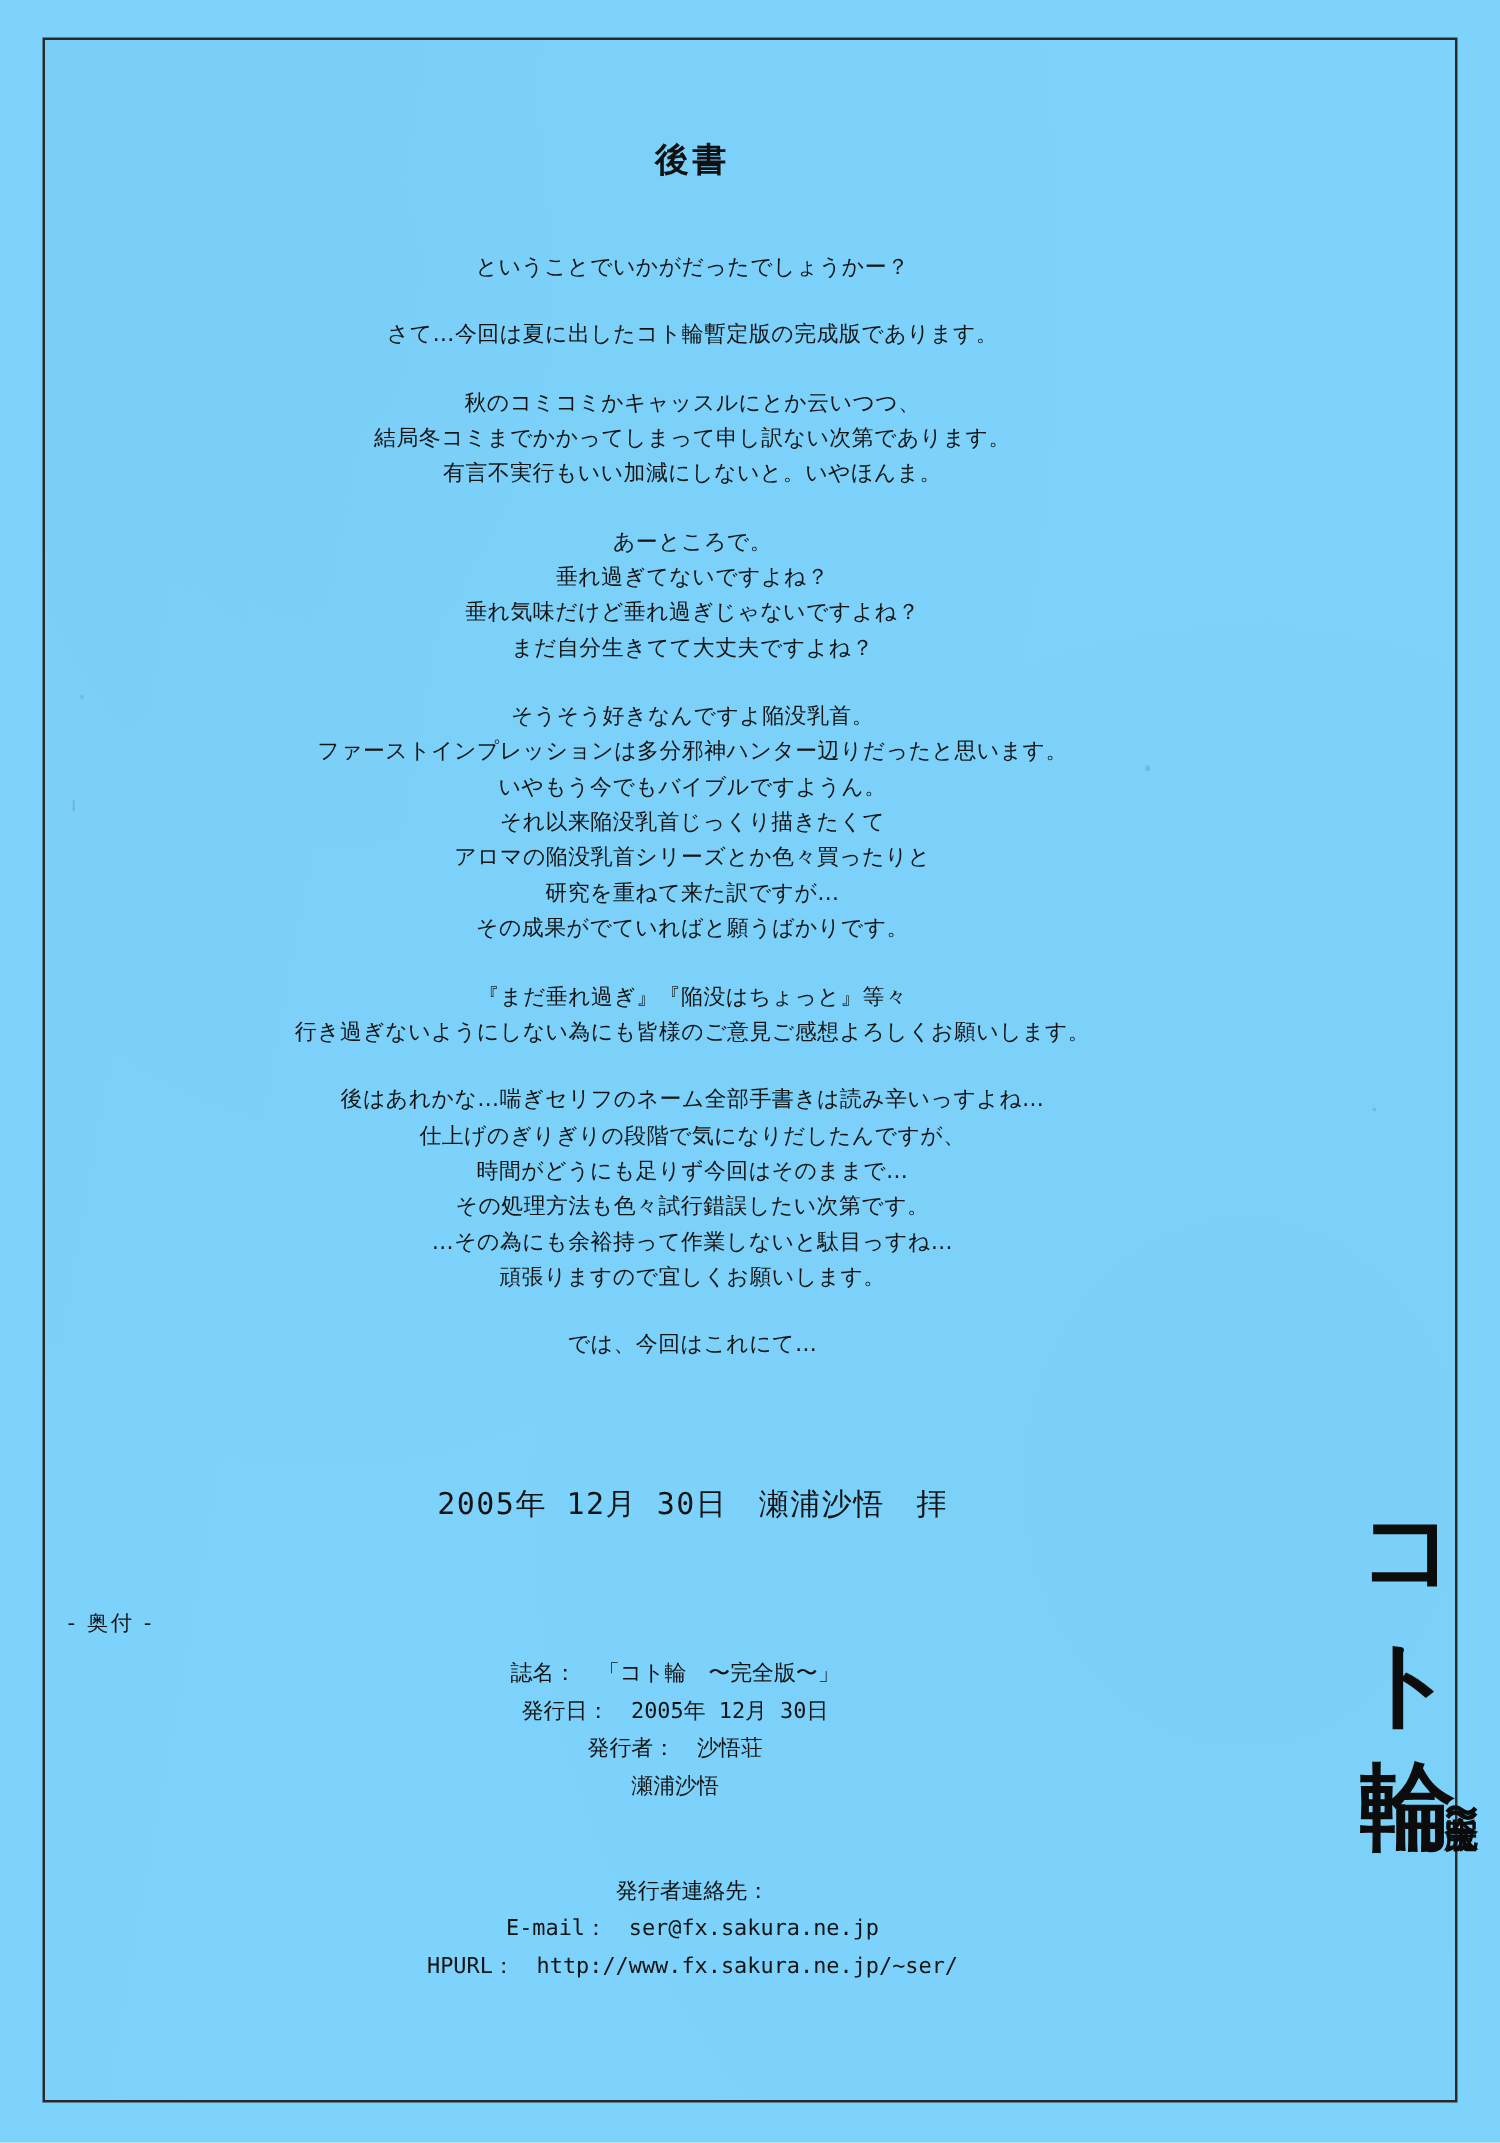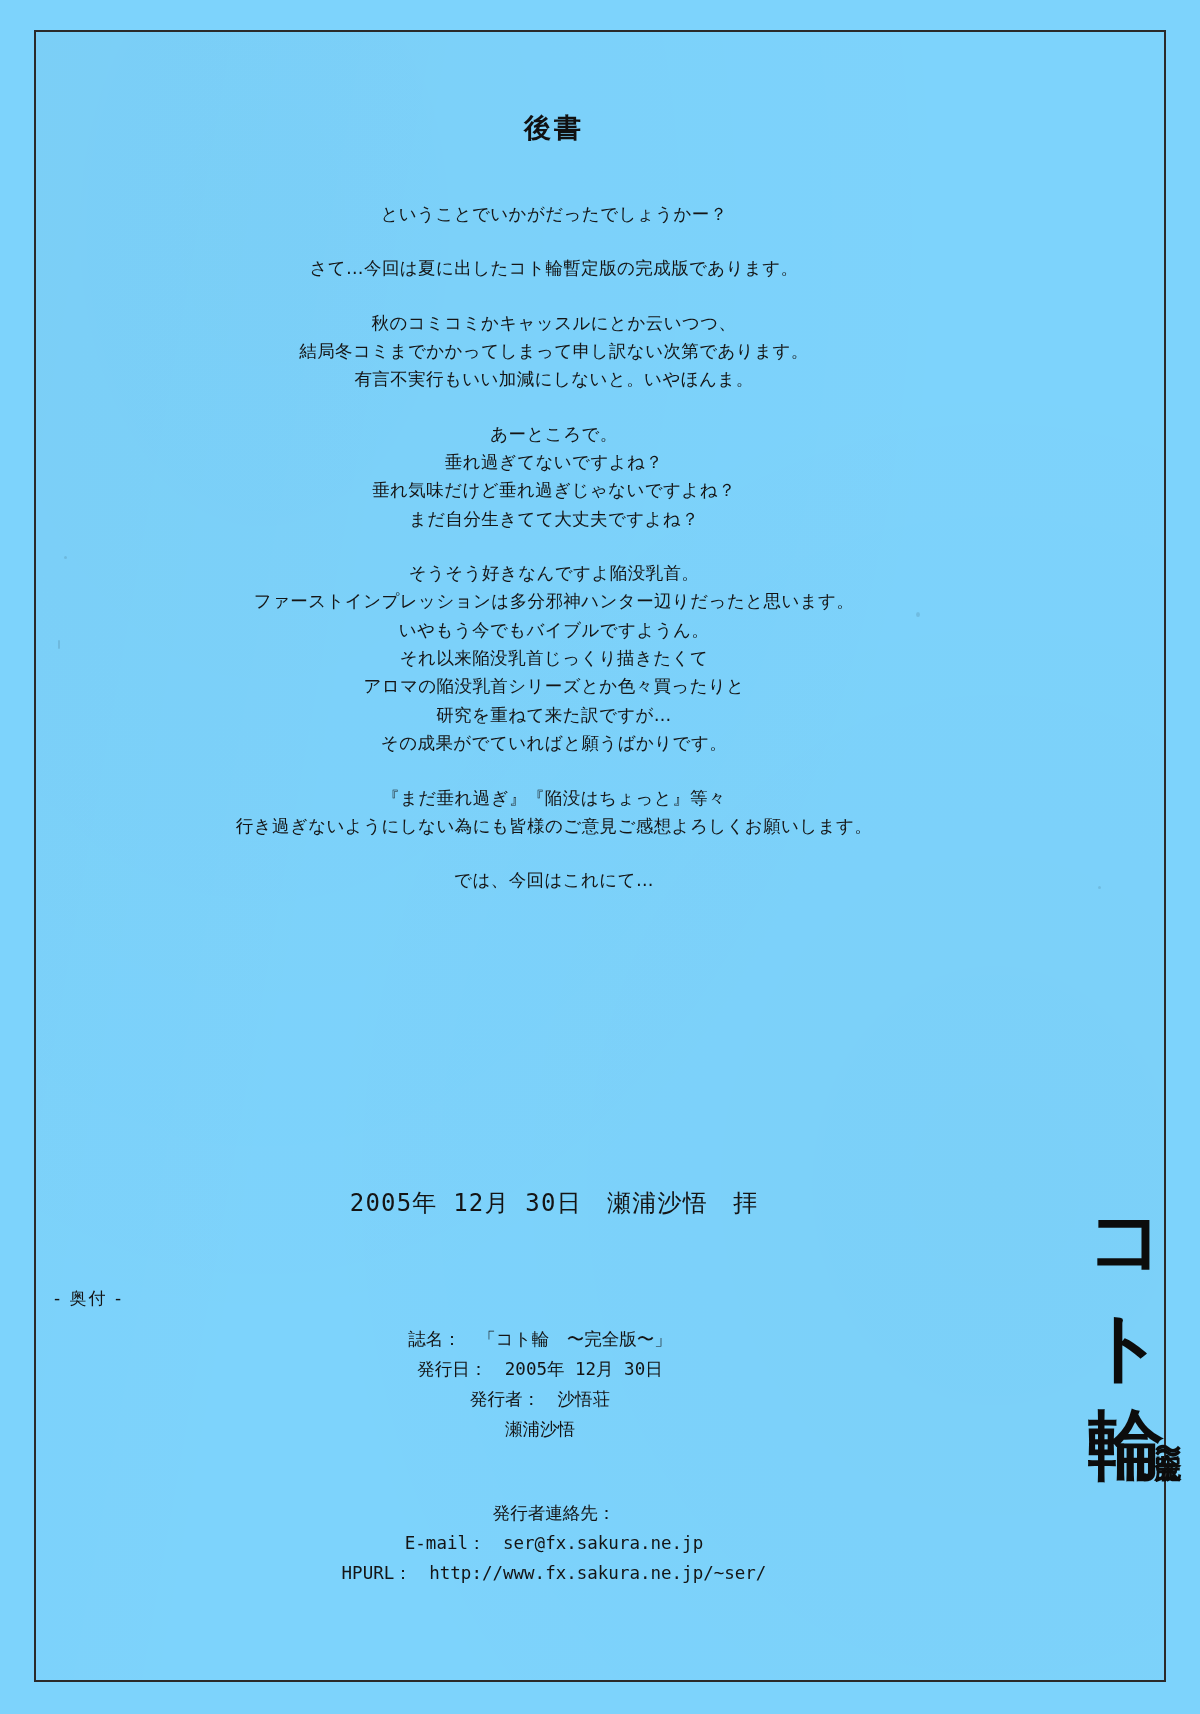--- a/index.html
+++ b/index.html
@@ -175,21 +175,26 @@
 有言不実行もいい加減にしないと。いやほんま。</div><div class="para">あーところで。
 垂れ過ぎてないですよね？
 垂れ気味だけど垂れ過ぎじゃないですよね？
 まだ自分生きてて大丈夫ですよね？</div><div class="para">そうそう好きなんですよ陥没乳首。
 ファーストインプレッションは多分邪神ハンター辺りだったと思います。
 いやもう今でもバイブルですようん。
 それ以来陥没乳首じっくり描きたくて
 アロマの陥没乳首シリーズとか色々買ったりと
 研究を重ねて来た訳ですが…
 その成果がでていればと願うばかりです。</div><div class="para">『まだ垂れ過ぎ』『陥没はちょっと』等々
-行き過ぎないようにしない為にも皆様のご意見ご感想よろしくお願いします。</div><div class="para">では、今回はこれにて…</div></div>
+行き過ぎないようにしない為にも皆様のご意見ご感想よろしくお願いします。</div><div class="para">後はあれかな…喘ぎセリフのネーム全部手書きは読み辛いっすよね…
+仕上げのぎりぎりの段階で気になりだしたんですが、
+時間がどうにも足りず今回はそのままで…
+その処理方法も色々試行錯誤したい次第です。
+…その為にも余裕持って作業しないと駄目っすね…
+頑張りますので宜しくお願いします。</div><div class="para">では、今回はこれにて…</div></div>
 
     <div class="signature">2005年 12月 30日　瀬浦沙悟　拝</div>
 
     <div class="colophon-head">- 奥付 -</div>
 
     <div class="colophon">誌名：　「コト輪　〜完全版〜」
 発行日：　2005年 12月 30日
 発行者：　沙悟荘
 瀬浦沙悟</div>
 

